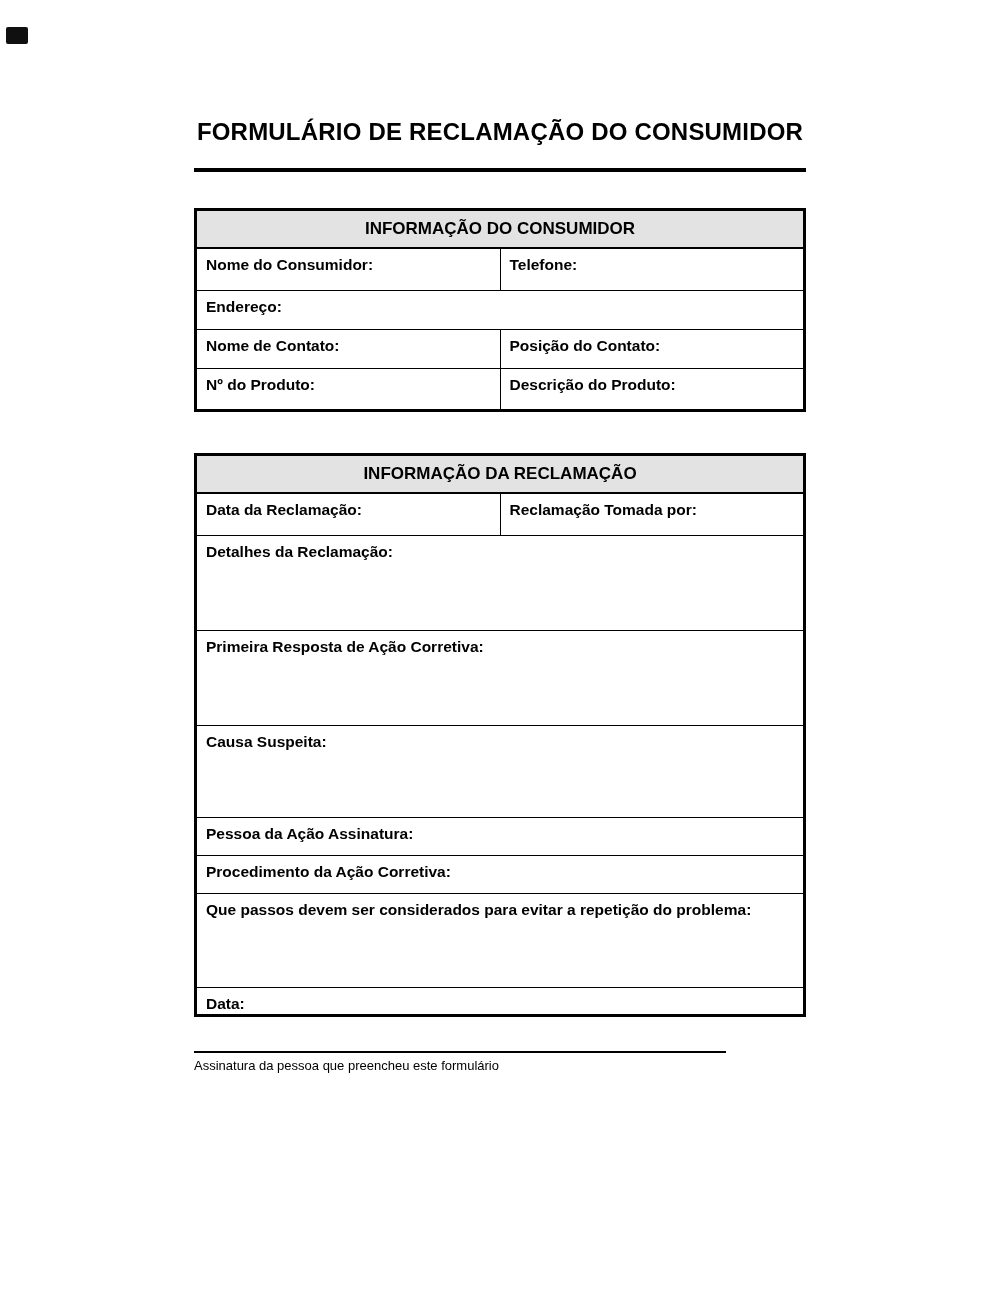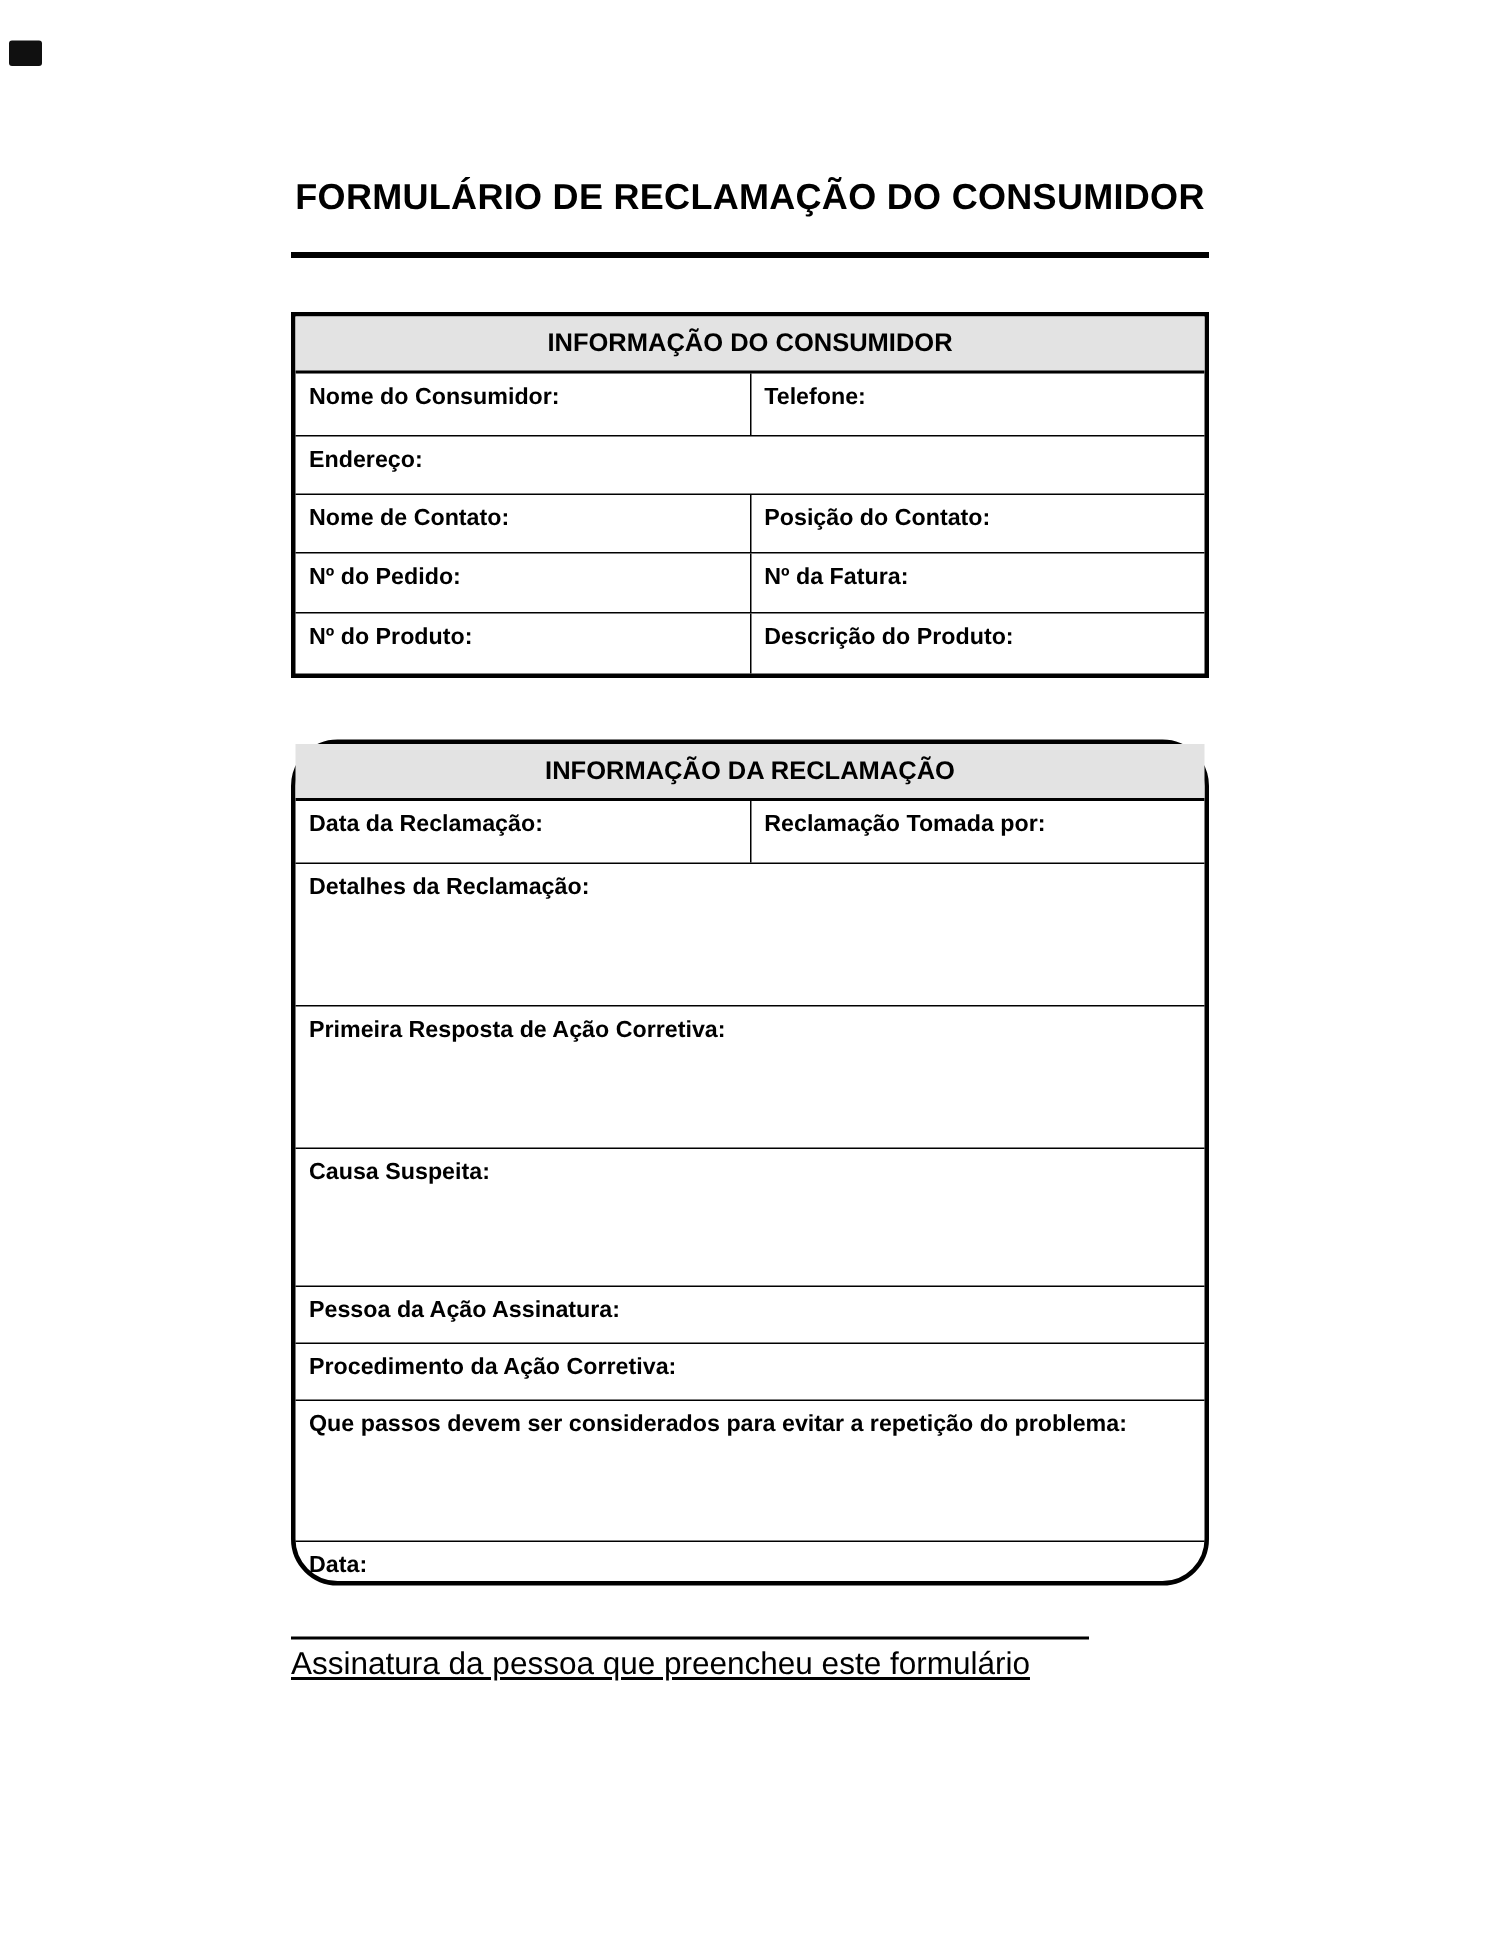--- a/index.html
+++ b/index.html
@@ -37,21 +37,21 @@
   .title-rule {
     margin-top: 22px;
     height: 4px;
     background: #000000;
   }
   .form-table {
     border: 3px solid #000000;
     background: #ffffff;
   }
   .form-table.t1 { margin-top: 36px; }
-  .form-table.t2 { margin-top: 41px; border-radius: 31px; }
+  .form-table.t2 { margin-top: 41px; }
   .t-header {
     background: #e3e3e3;
     text-align: left;
     font-weight: bold;
     font-size: 17px;
     height: 38px;
     display: flex;
     align-items: center;
     justify-content: center;
     border-bottom: 2px solid #000000;
@@ -78,23 +78,22 @@
   .rh94 { height: 94px; }
   .rh26 { height: 26px; }
   .signature-block { margin-top: 34px; }
   .signature-line {
     width: 532px;
     height: 0;
     border-bottom: 2px solid #000000;
   }
   .signature-caption {
     margin-top: 5px;
-    font-size: 21px;
+    font-size: 13px;
     font-weight: normal;
-    text-decoration: underline;
   }
 </style>
 </head>
 <body>
 
 <div class="corner-artifact"></div>
 
 <div class="page">
 
   <div class="doc-title">FORMULÁRIO DE RECLAMAÇÃO DO CONSUMIDOR</div>
@@ -116,28 +115,20 @@
       <div class="cell">
         <span>Endereço:</span>
       </div>
     </div>
     <div class="t-row rh39">
       <div class="cell">
         <span>Nome de Contato:</span>
       </div>
       <div class="cell">
         <span>Posição do Contato:</span>
-      </div>
-    </div>
-    <div class="t-row rh40">
-      <div class="cell">
-        <span>Nº do Pedido:</span>
-      </div>
-      <div class="cell">
-        <span>Nº da Fatura:</span>
       </div>
     </div>
     <div class="t-row rh40">
       <div class="cell">
         <span>Nº do Produto:</span>
       </div>
       <div class="cell">
         <span>Descrição do Produto:</span>
       </div>
     </div>

